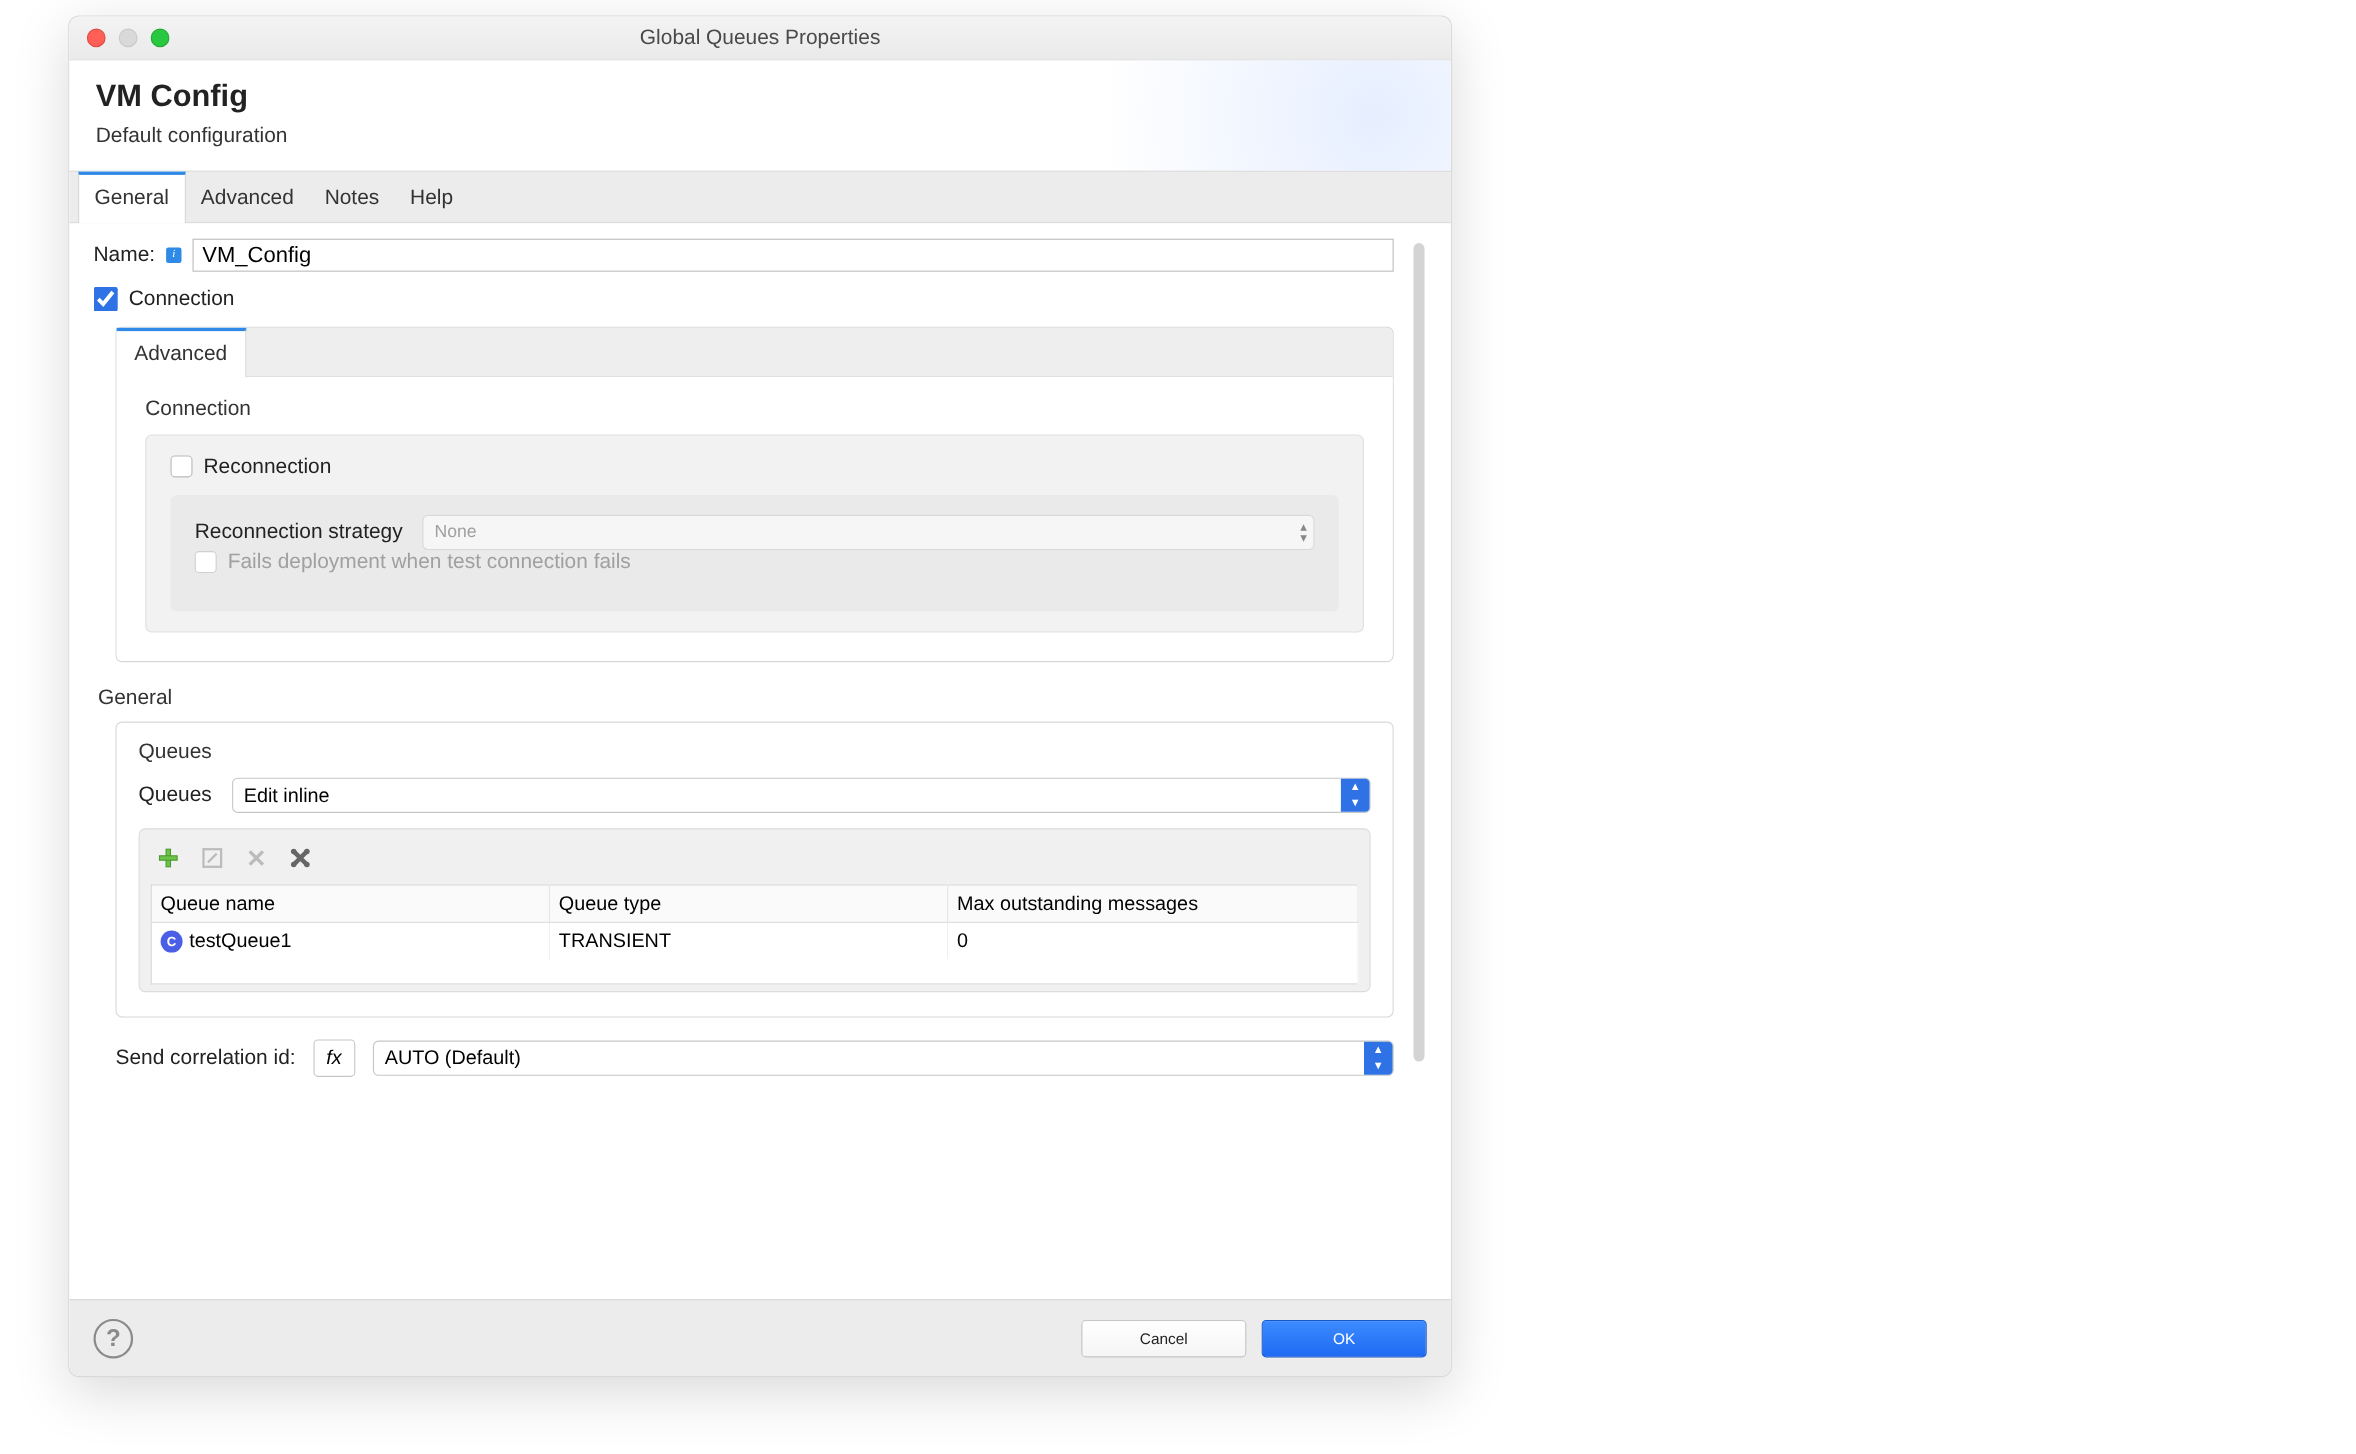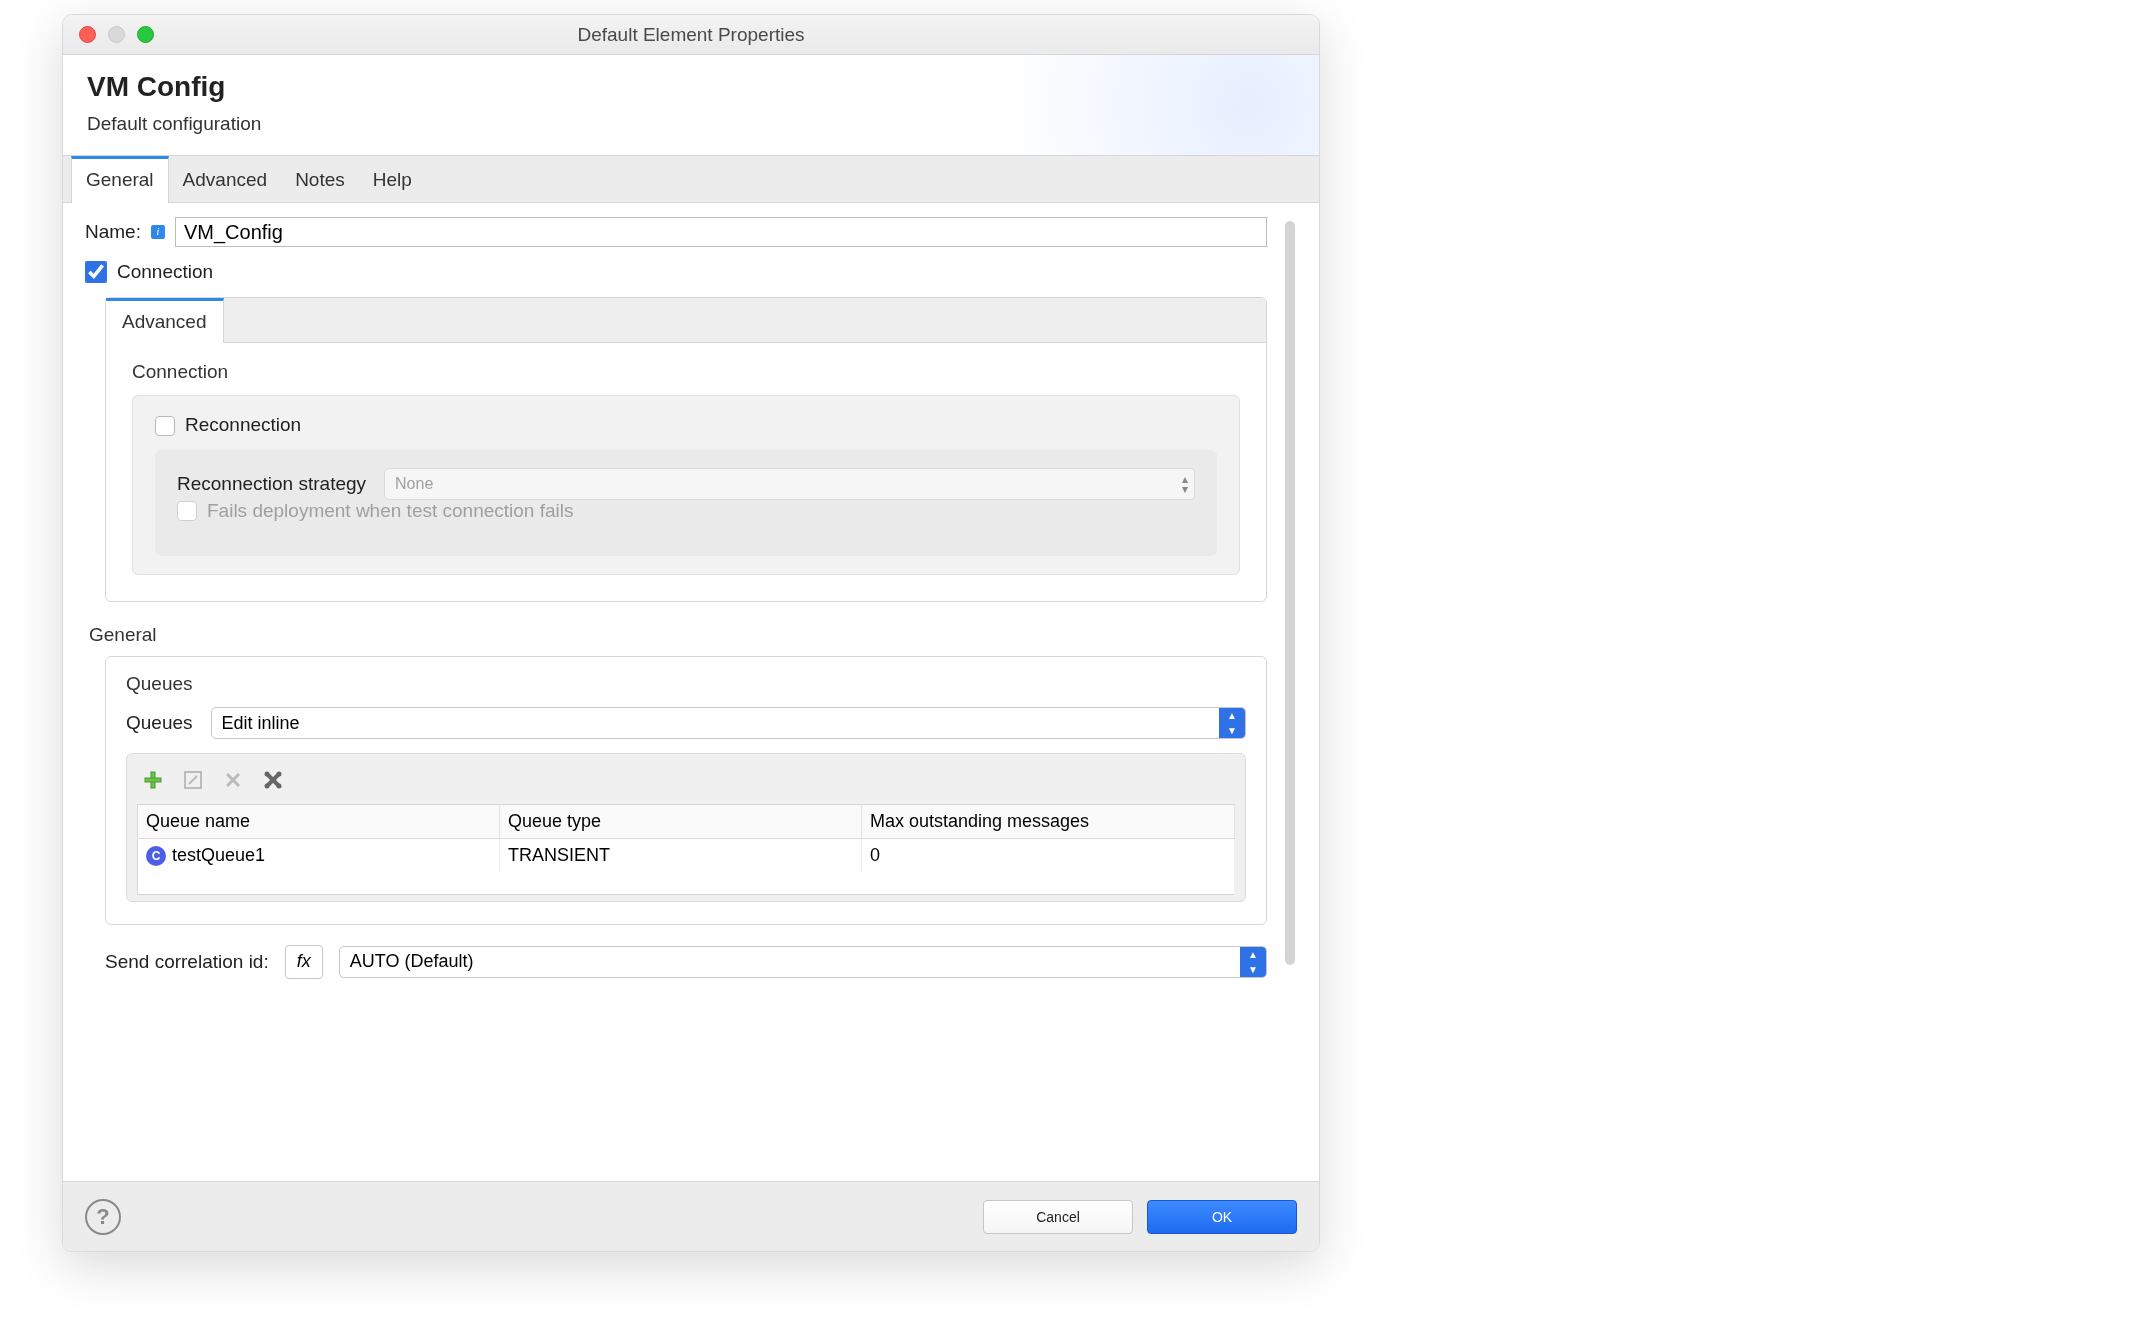--- a/index.html
+++ b/index.html
@@ -265,21 +265,21 @@
 <body>
 
 <div class="window">
 
   <div class="titlebar">
     <div class="traffic">
       <div class="dot red"></div>
       <div class="dot yellow"></div>
       <div class="dot green"></div>
     </div>
-    <div class="titlebar-title">Default Element Properties</div>
+    <div class="titlebar-title">Global Queues Properties</div>
   </div>
 
   <div class="banner">
     <h1>VM Config</h1>
     <div class="sub">Default configuration</div>
   </div>
 
   <div class="tabbar">
     <div class="tab active">General</div>
     <div class="tab">Advanced</div>
@@ -301,21 +301,21 @@
       <span class="chk-label">Connection</span>
     </div>
 
     <div class="groupbox" style="margin-left:20px;">
       <div class="innertabbar">
         <div class="innertab active">Advanced</div>
       </div>
       <div class="innerbody">
         <div class="subhead">Connection</div>
         <div class="nestedbox">
-          <div style="display:flex;align-items:flex-end;gap:10px;">
+          <div style="display:flex;align-items:flex-start;gap:10px;">
             <span class="chk-off"></span>
             <span class="chk-label">Reconnection</span>
           </div>
           <div class="innernested">
             <div style="display:flex;align-items:center;gap:18px;">
               <span class="lbl">Reconnection strategy</span>
               <div class="select">
                 <span class="disabled-text">None</span>
                 <span class="caret">▴<br>▾</span>
               </div>

